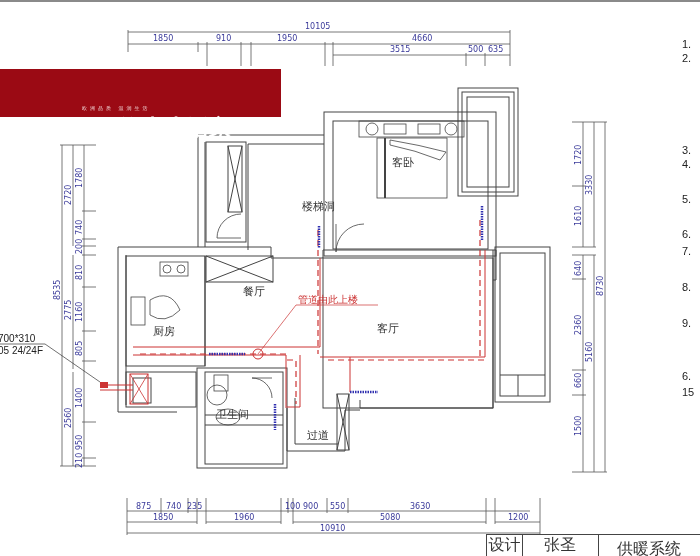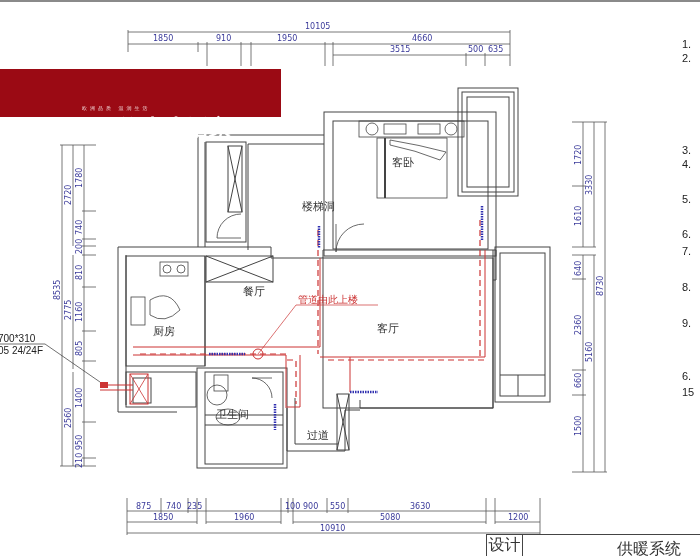--- a/index.html
+++ b/index.html
@@ -285,14 +285,15 @@
   <div style="top:190px">6.</div>
   <div style="top:207px">7.</div>
   <div style="top:243px">8.</div>
   <div style="top:279px">9.</div>
   <div style="top:332px" style2="">6.</div>
   <div style="top:348px">15</div>
 </div>
 
 <div class="title-block">
   <div class="tb-cell" style="left:0;width:35px;border-left:1px solid #444;text-align:center;line-height:20px;">设计</div>
+  <div class="tb-cell" style="left:36px;width:76px;text-align:center;line-height:20px;">张圣</div>
   <div class="tb-cell" style="left:113px;width:101px;border-right:none;font-size:16px;line-height:28px;padding-left:18px;white-space:nowrap;overflow:hidden;">供暖系统</div>
 </div>
 
 </body></html>

